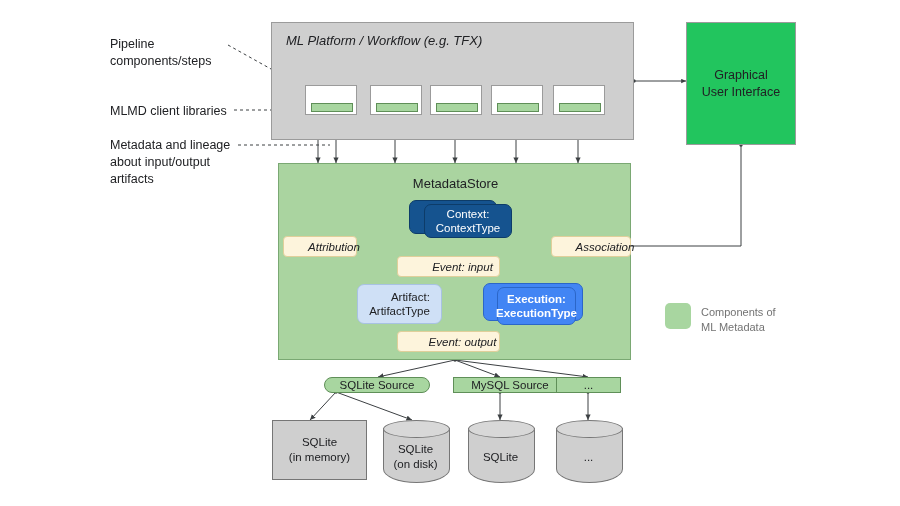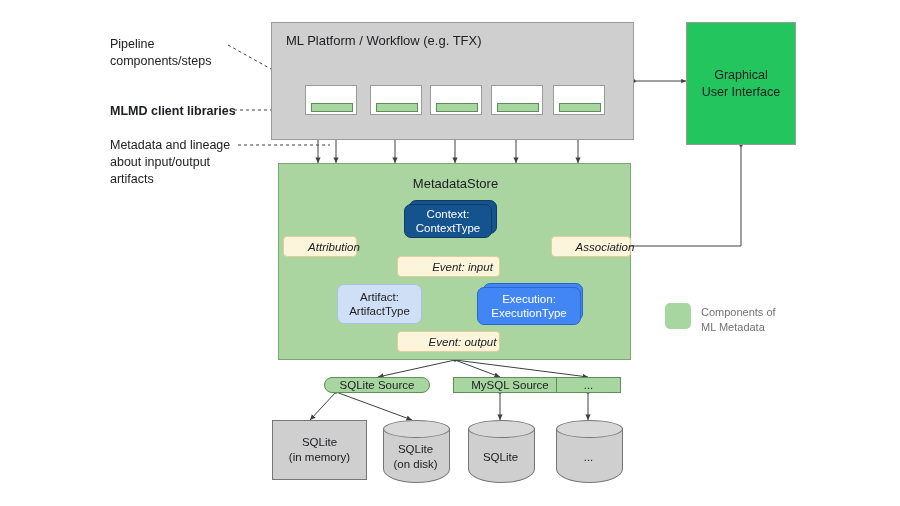--- a/index.html
+++ b/index.html
@@ -26,20 +26,21 @@
   }
 
   
   .platform {
     background: #cfcfcf;
     border: 1px solid #9b9b9b;
   }
   .platform-title {
     font-size: 13px;
     color: #202124;
+    font-style: italic;
   }
   .component {
     background: #ffffff;
     border: 1px solid #9b9b9b;
   }
   .mlmd-bar {
     background: #a8d6a0;
     border: 1px solid #5f8f58;
   }
 
@@ -71,20 +72,21 @@
   
   .node {
     border-radius: 7px;
     display: flex;
     align-items: center;
     justify-content: center;
     text-align: center;
     line-height: 1.22;
     font-size: 11.5px;
     white-space: pre-line;
+    margin-left: 20px;
   }
   .stack-back {
     border-radius: 7px;
   }
   .node-context {
     background: #15538f;
     border: 1px solid #0d3c69;
     color: #ffffff;
   }
   .back-context {
@@ -97,20 +99,21 @@
     color: #ffffff;
   }
   .back-exec {
     background: #4285f4;
     border: 1px solid #2b66c8;
   }
   .node-artifact {
     background: #cfe0f6;
     border: 1px solid #a8c2e2;
     color: #202124;
+    text-align: right;
   }
 
   
   .pill {
     background: #fdf4dc;
     border: 1px solid #e0cf9a;
     border-radius: 4px;
     display: flex;
     align-items: center;
     justify-content: center;
@@ -251,21 +254,21 @@
 
       <path d="M500,392 L500,420" marker-end="url(#ah)" marker-start="url(#dot)"></path>
 
       <path d="M588,392 L588,420" marker-end="url(#ah)" marker-start="url(#dot)"></path>
     </g>
   </svg>
 
   <div class="abs annot" style="left:110px; top:36px; width:125px;">Pipeline
 components/steps</div>
 
-  <div class="abs annot" style="left:110px; top:103px; width:135px;font-weight:bold;">MLMD client libraries</div>
+  <div class="abs annot" style="left:110px; top:103px; width:135px;">MLMD client libraries</div>
 
   <div class="abs annot" style="left:110px; top:137px; width:140px;">Metadata and lineage
 about input/output
 artifacts</div>
 
   <div class="abs platform" style="left:271px; top:22px; width:363px; height:118px;">
     <div class="abs platform-title" style="left:14px; top:10px;">ML Platform / Workflow (e.g. TFX)</div>
   </div>
 
   <div class="abs component" style="left:305px; top:85px; width:52px; height:30px;">
@@ -289,21 +292,21 @@
 
   <div class="abs store" style="left:278px; top:163px; width:353px; height:197px;">
     <div class="abs store-title" style="left:0; top:12px; width:353px;">MetadataStore</div>
   </div>
 
   <div class="abs stack-back back-context" style="left:409px; top:200px; width:88px; height:34px;"></div>
   <div class="abs node node-context" style="left:404px; top:204px; width:88px; height:34px;">Context:
 ContextType</div>
 
   <div class="abs stack-back back-exec" style="left:483px; top:283px; width:100px; height:38px;"></div>
-  <div class="abs node node-exec" style="left:477px; top:287px; width:104px; height:38px;">Execution:
+  <div class="abs node node-exec" style="left:477px; top:287px; width:79px; height:38px;font-weight:bold;">Execution:
 ExecutionType</div>
 
   <div class="abs node node-artifact" style="left:337px; top:284px; width:85px; height:40px;">Artifact:
 ArtifactType</div>
 
   <div class="abs pill" style="left:283px; top:236px; width:74px; height:21px;">Attribution</div>
   <div class="abs pill" style="left:551px; top:236px; width:80px; height:21px;">Association</div>
   <div class="abs pill" style="left:397px; top:256px; width:103px; height:21px;">Event: input</div>
   <div class="abs pill" style="left:397px; top:331px; width:103px; height:21px;">Event: output</div>
 

